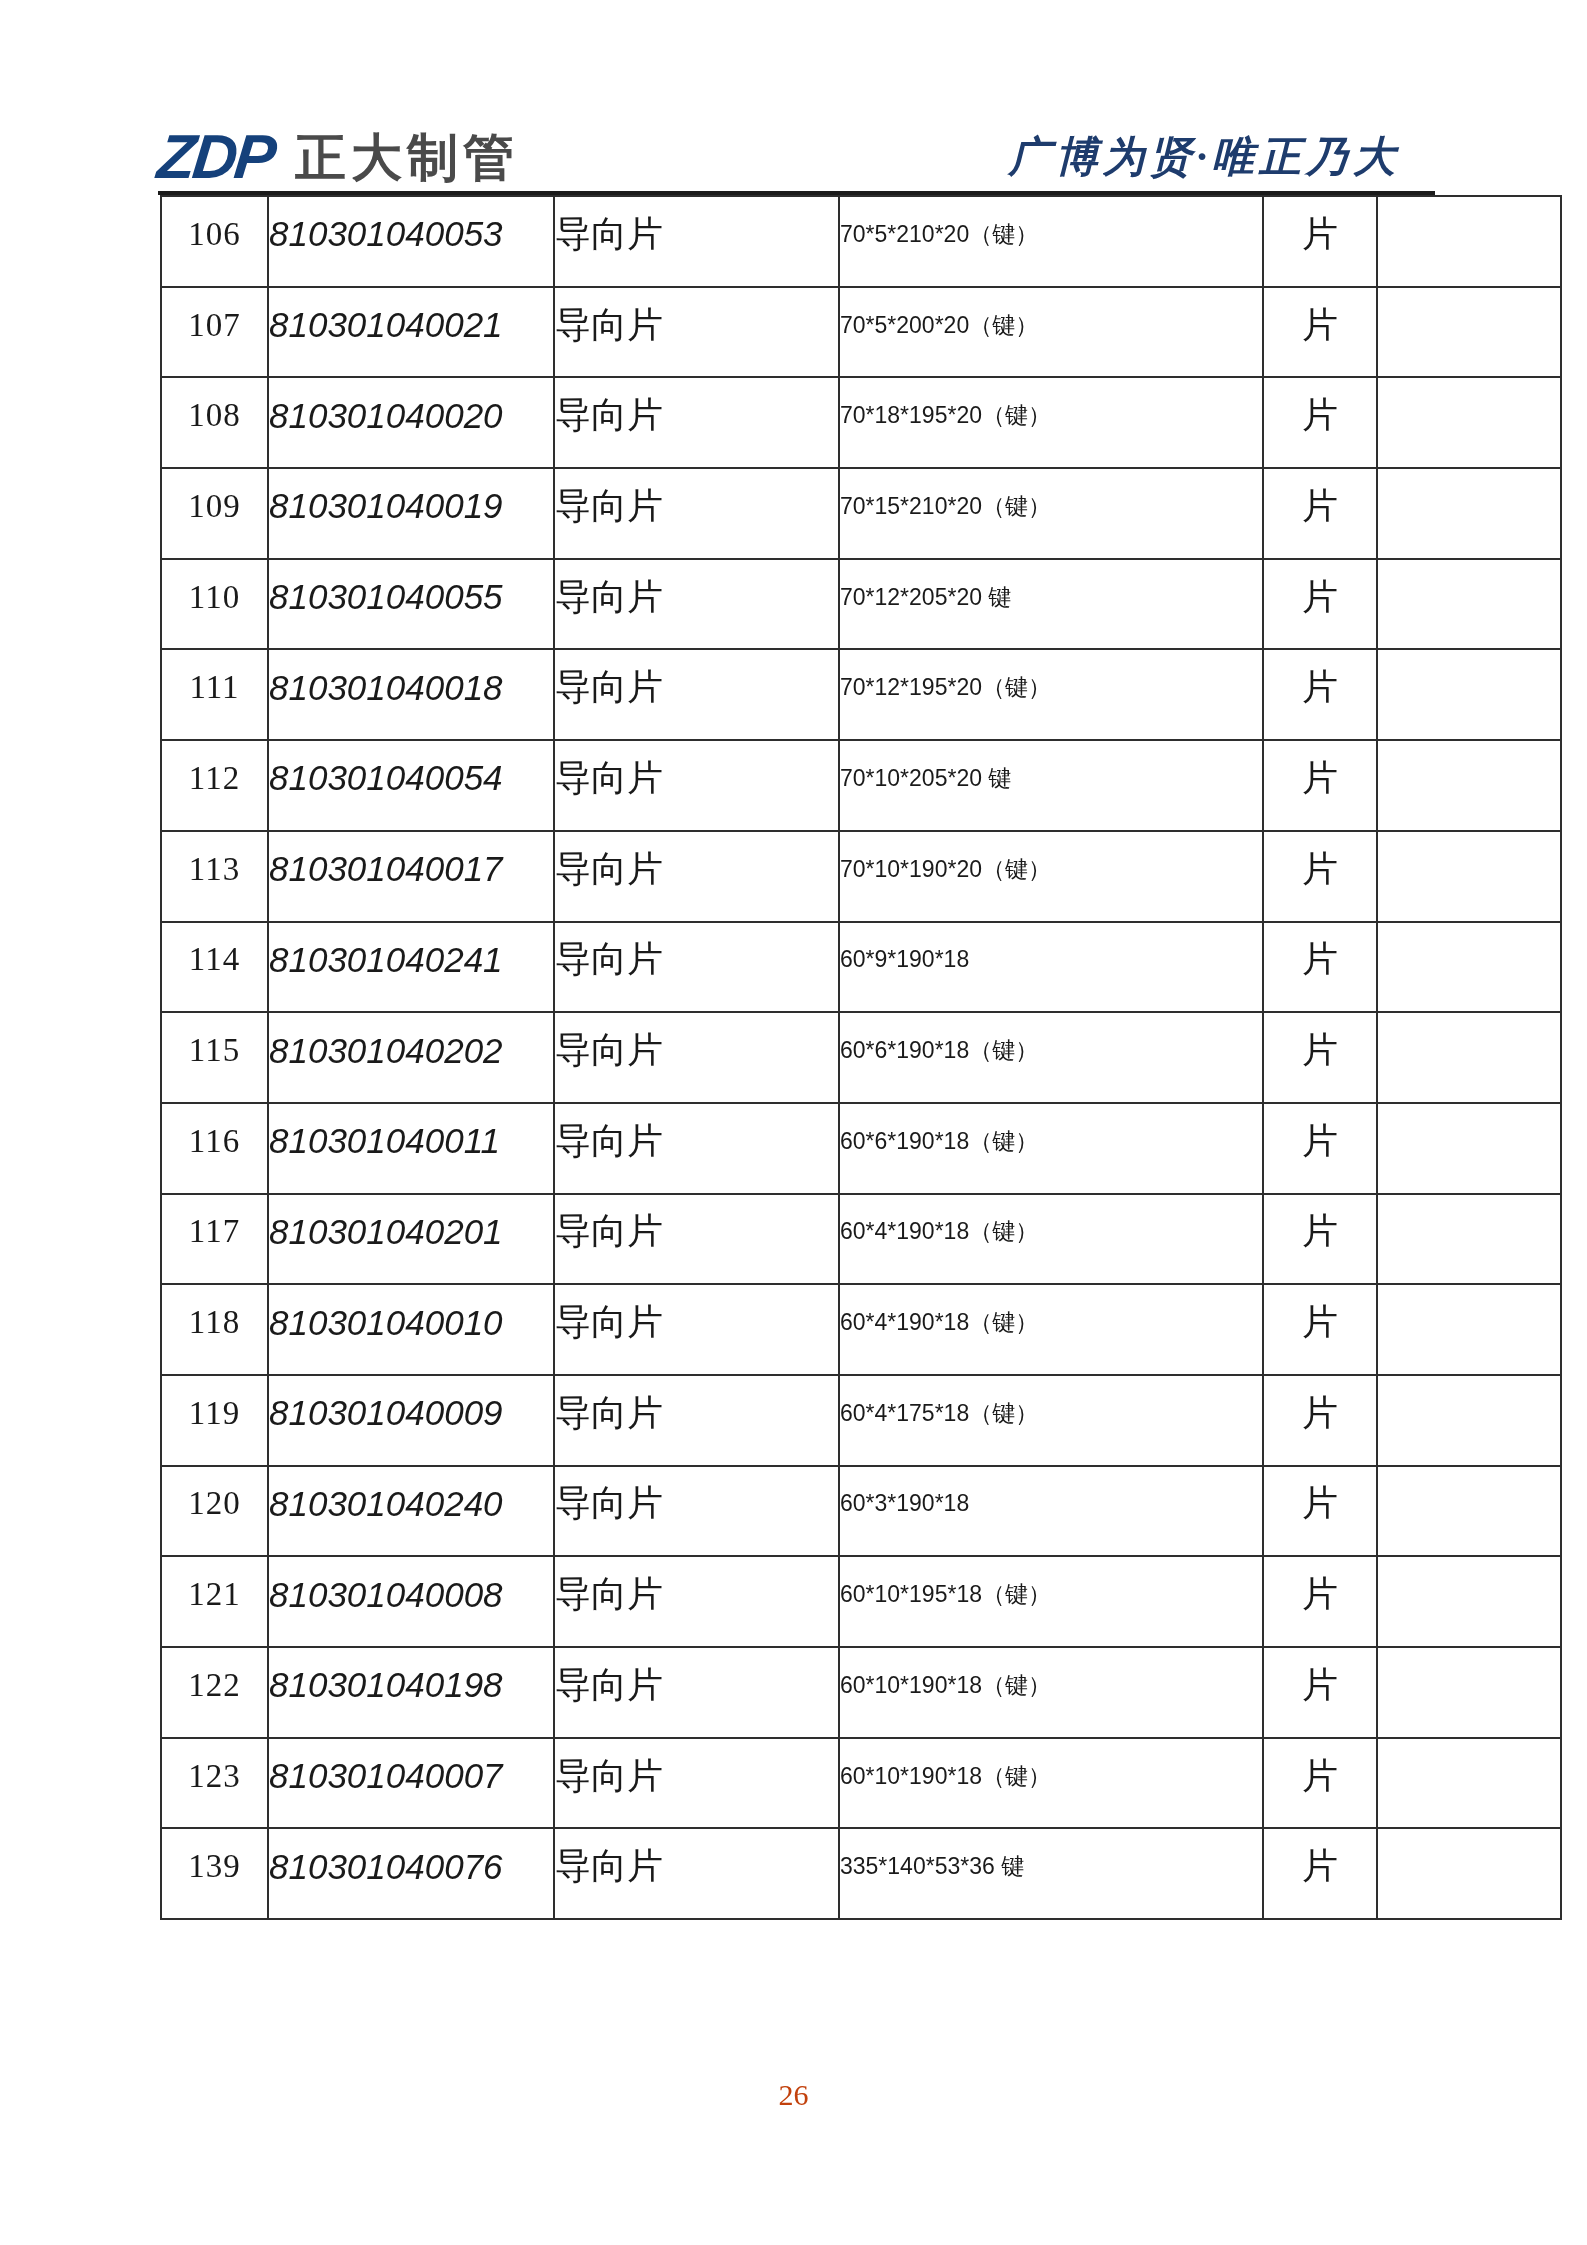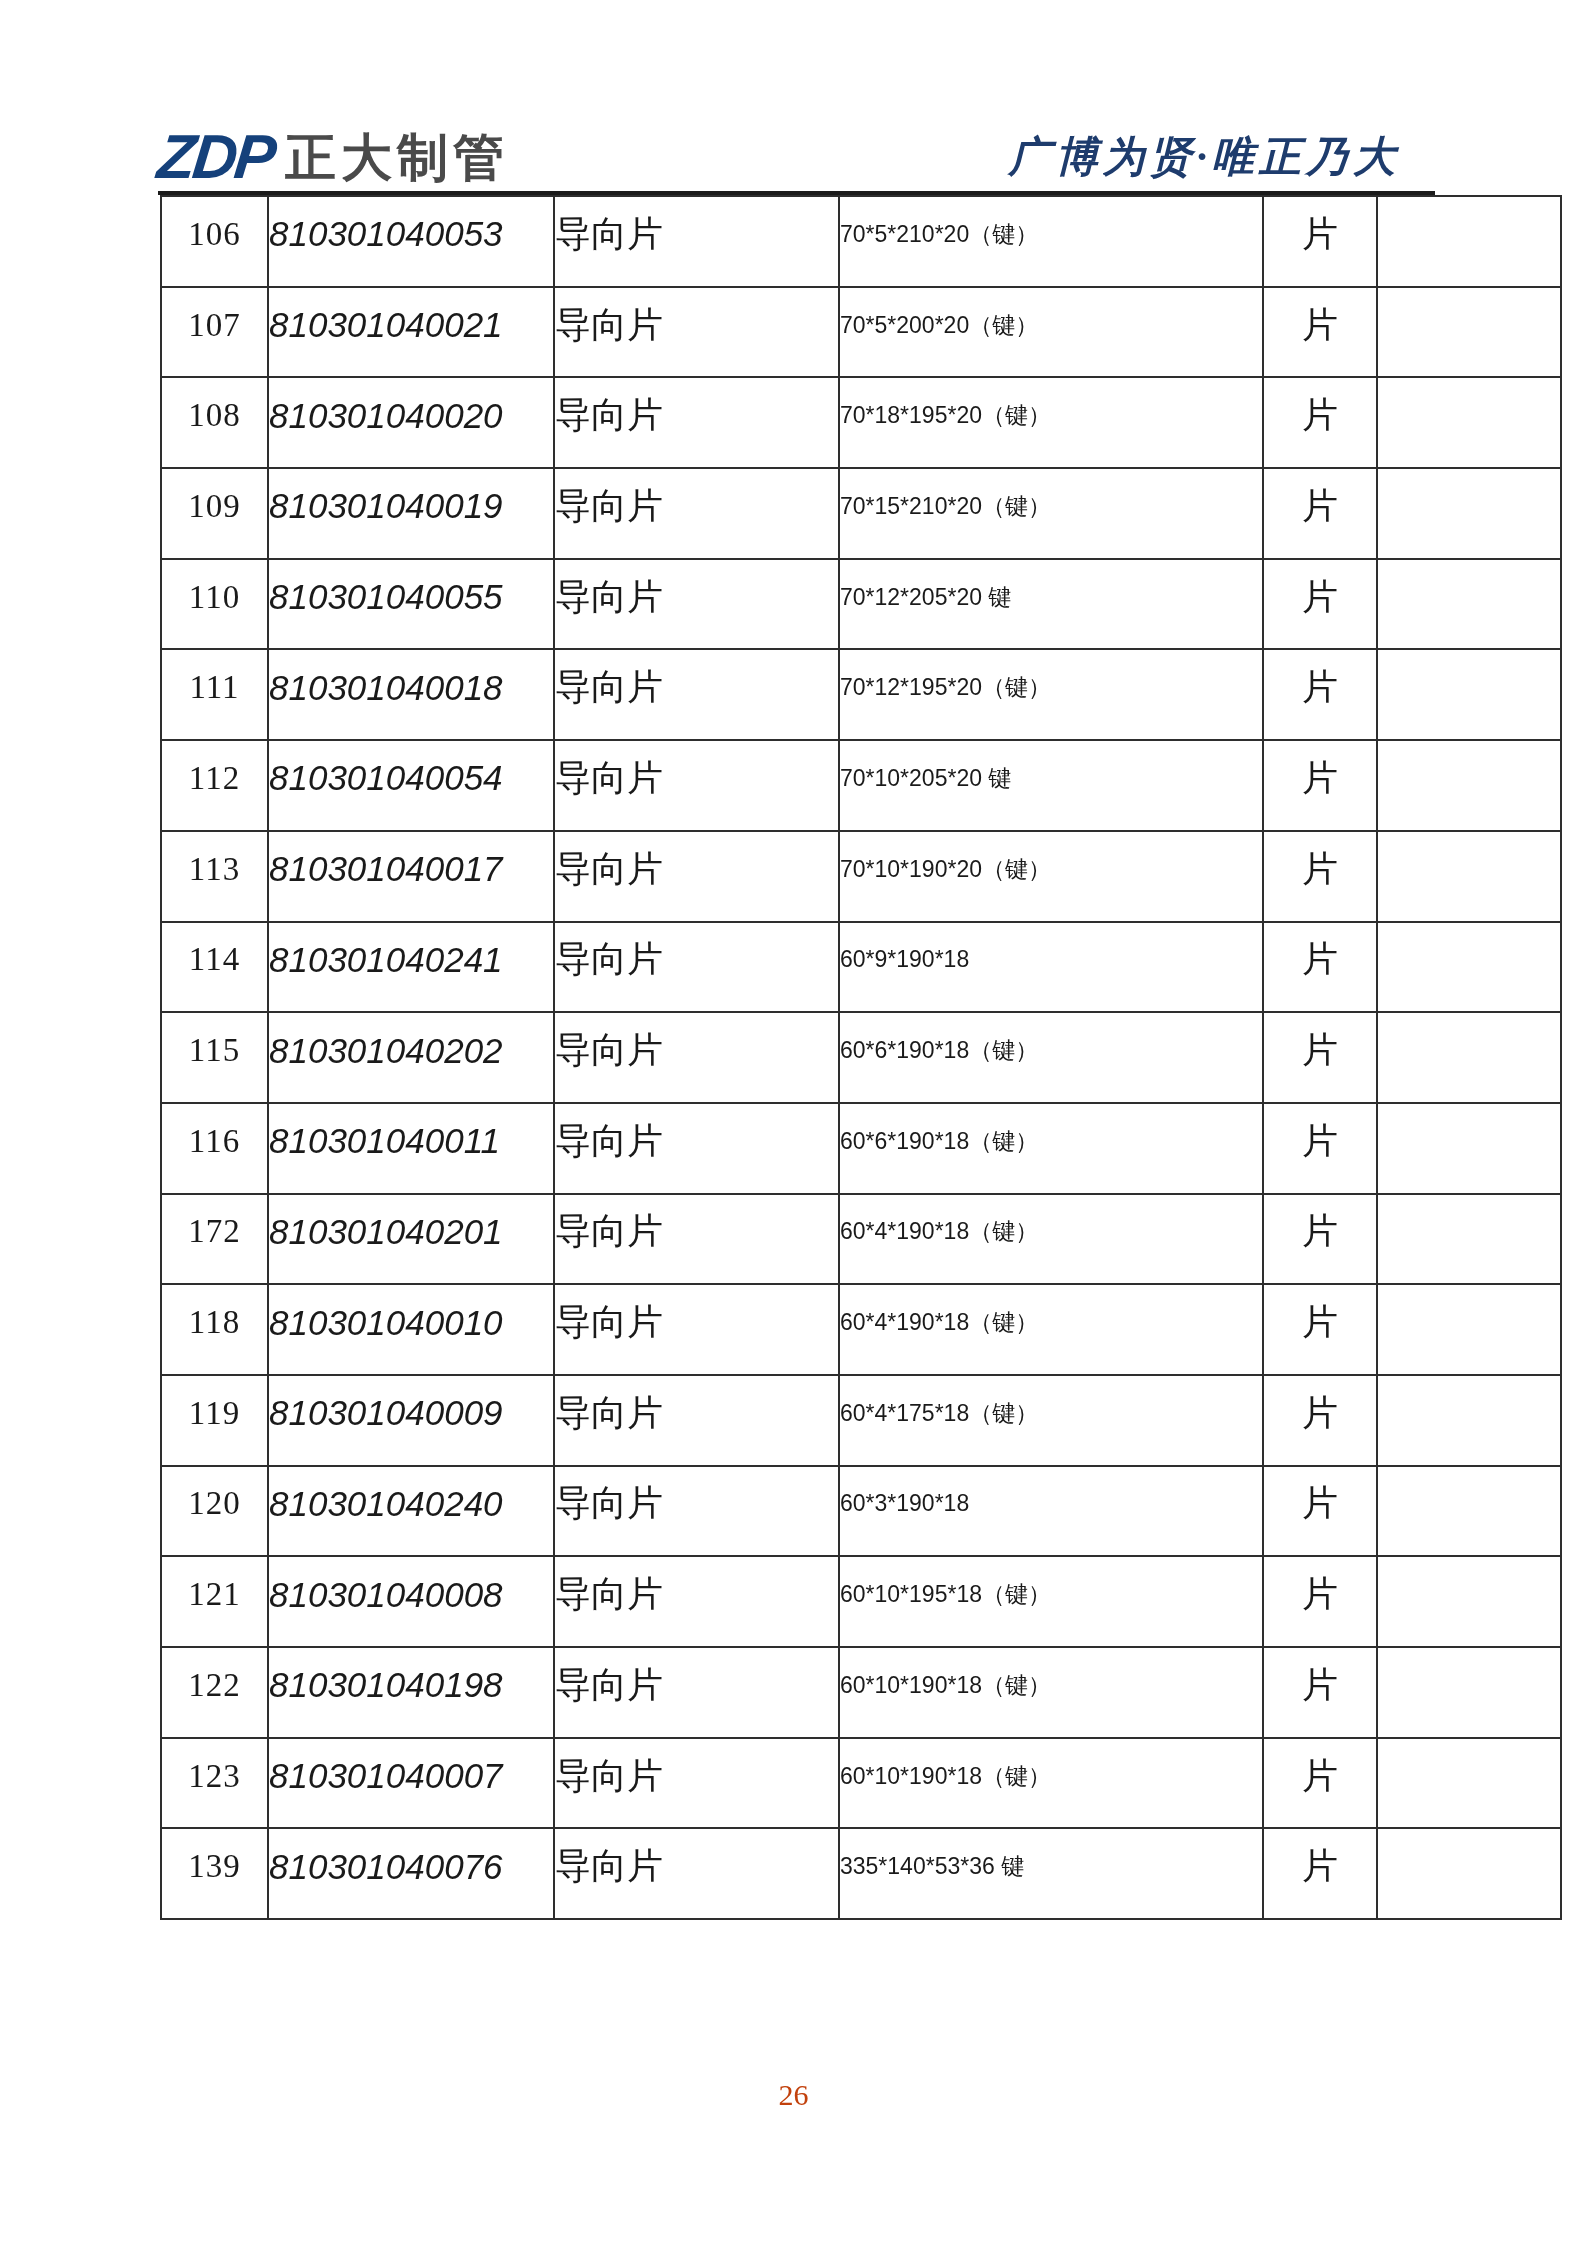--- a/index.html
+++ b/index.html
@@ -37,21 +37,21 @@
     color: #15417b;
     transform: skewX(-6deg);
   }
   .company-name {
     font-family: "Liberation Sans", sans-serif;
     font-weight: 700;
     font-size: 51px;
     line-height: 1;
     letter-spacing: 5px;
     color: #4a4a4a;
-    margin-left: 12px;
+    margin-left: 22px;
   }
   .header-slogan {
     position: absolute;
     right: 187px;
     top: 136px;
     font-family: "Liberation Serif", serif;
     font-weight: 700;
     font-size: 42px;
     line-height: 1;
     letter-spacing: 5px;
@@ -232,21 +232,21 @@
         </tr>
         <tr>
           <td class="col-idx">116</td>
           <td class="col-code">810301040011</td>
           <td class="col-name">导向片</td>
           <td class="col-spec">60*6*190*18（键）</td>
           <td class="col-unit">片</td>
           <td class="col-note"></td>
         </tr>
         <tr>
-          <td class="col-idx">172</td>
+          <td class="col-idx">117</td>
           <td class="col-code">810301040201</td>
           <td class="col-name">导向片</td>
           <td class="col-spec">60*4*190*18（键）</td>
           <td class="col-unit">片</td>
           <td class="col-note"></td>
         </tr>
         <tr>
           <td class="col-idx">118</td>
           <td class="col-code">810301040010</td>
           <td class="col-name">导向片</td>

